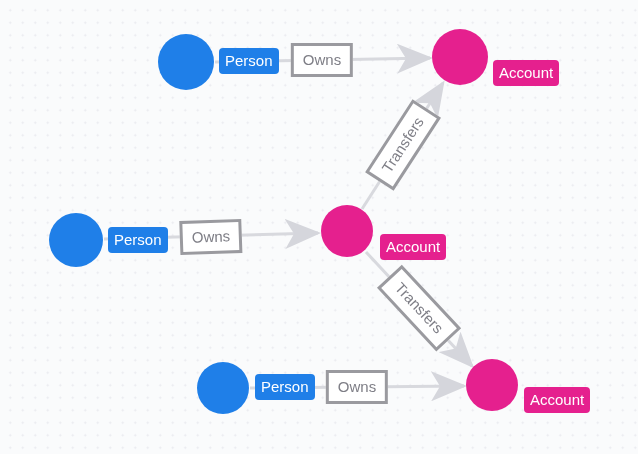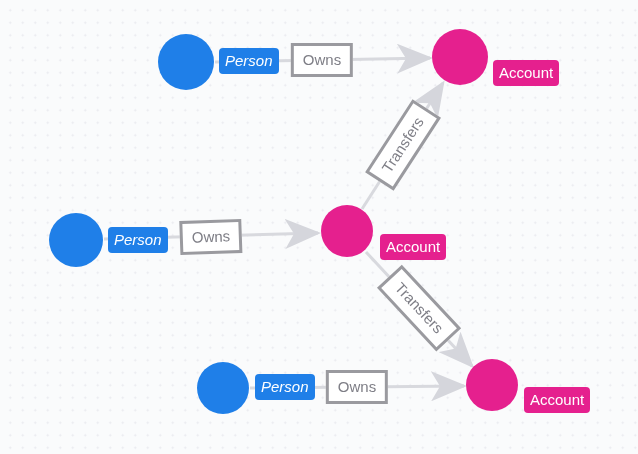--- a/index.html
+++ b/index.html
@@ -41,21 +41,21 @@
     position: absolute;
     transform: translateY(-50%);
     color: #ffffff;
     font-size: 15px;
     line-height: 1;
     padding: 5px 6px 6px 6px;
     border-radius: 4px;
     white-space: nowrap;
     letter-spacing: 0px;
   }
-  .node-label.person { background: #2279e8; font-style: italic; }
+  .node-label.person { background: #2279e8; }
   .node-label.account { background: #e5208e; margin-top: 16px; }
 
   .rel-label {
     position: absolute;
     transform-origin: center center;
     background: #ffffff;
     border: 3px solid #9a9a9f;
     color: #7e7e86;
     font-size: 15px;
     line-height: 1;

